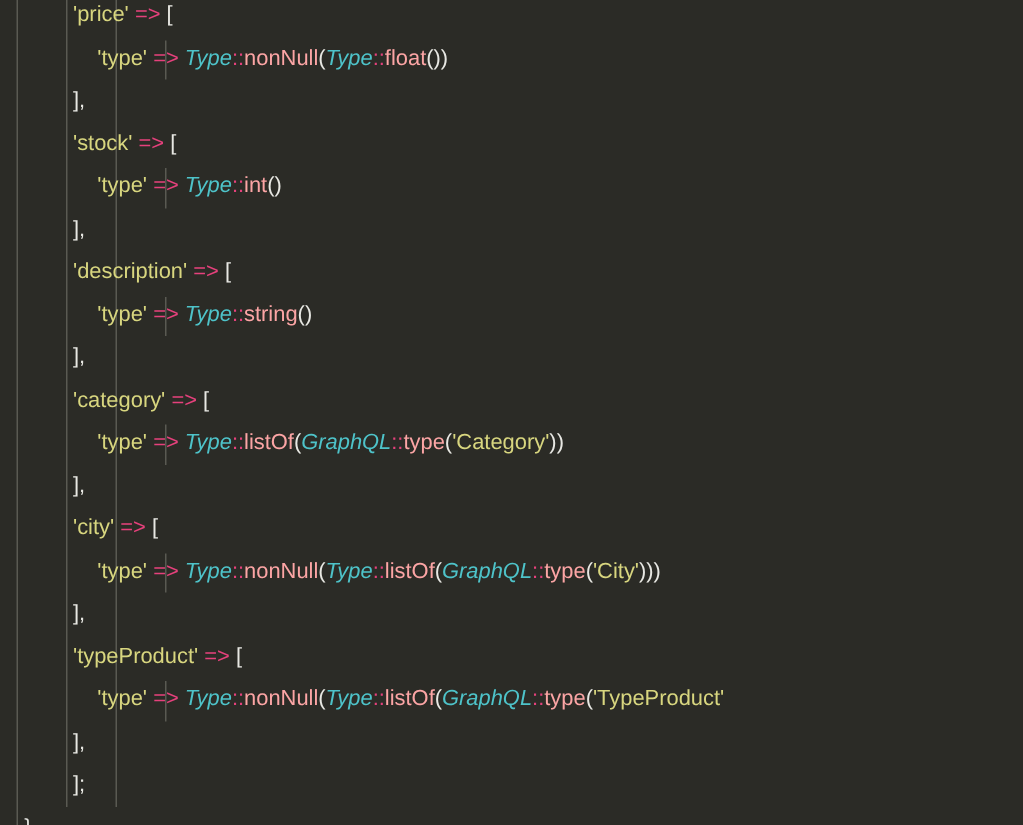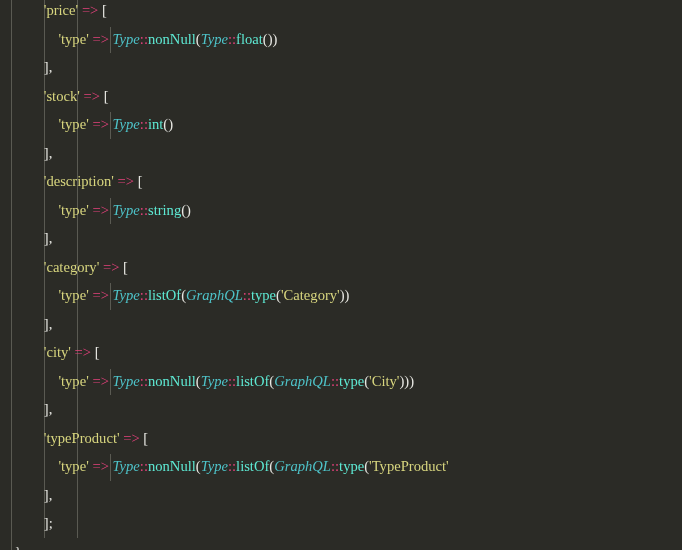--- a/index.html
+++ b/index.html
@@ -7,21 +7,21 @@
     margin: 0;
     padding: 0;
     background: #2b2b26;
   }
   #editor-root {
     position: relative;
     width: 682px;
     height: 550px;
     overflow: hidden;
     background: #2b2b26;
-    font-family: Liberation Serif, serif;
+    font-family: Liberation Sans, sans-serif;
     font-size: 14.6px;
     line-height: 28.5px;
     -webkit-font-smoothing: antialiased;
   }
 
   
   #guide-layer {
     position: absolute;
     left: 0; top: 0;
     width: 682px;
@@ -53,21 +53,21 @@
     color: #e8e8e3;
     position: relative;
     padding-left: 0;
   }
 
   
   .t-str      { color: #d8d67f; }
   .t-arrow    { color: #e5417c; }
   .t-class    { color: #4ec3c9; font-style: italic; }
   .t-colon    { color: #e5417c; }
-  .t-fn       { color: #5eead4; }
+  .t-fn       { color: #fca5a5; }
   .t-punc     { color: #e8e8e3; }
   .t-plain    { color: #e8e8e3; }
 </style>
 </head>
 <body>
 
 <div id="editor-root">
 
   <div id="guide-layer">
       <div class="indent-guide" style="left: 11px; top: -2px; height: 796px; background: rgb(90, 90, 82);"></div>

